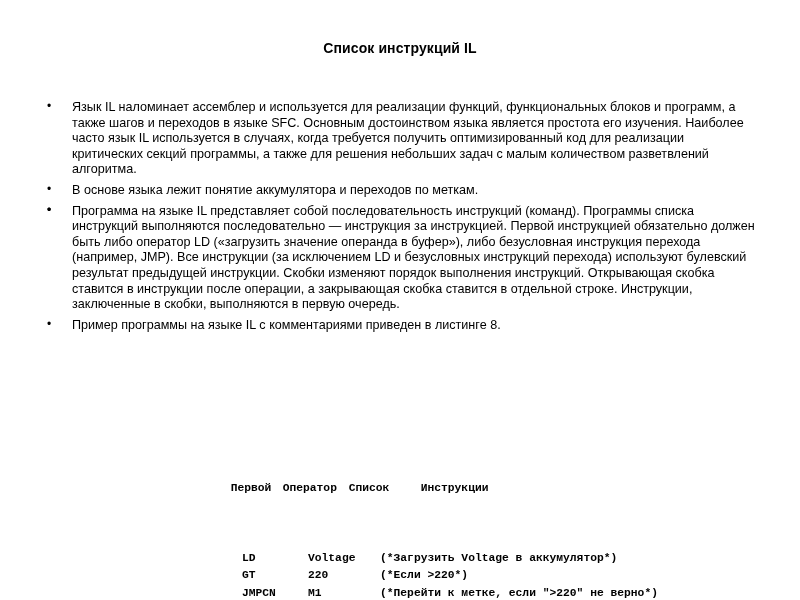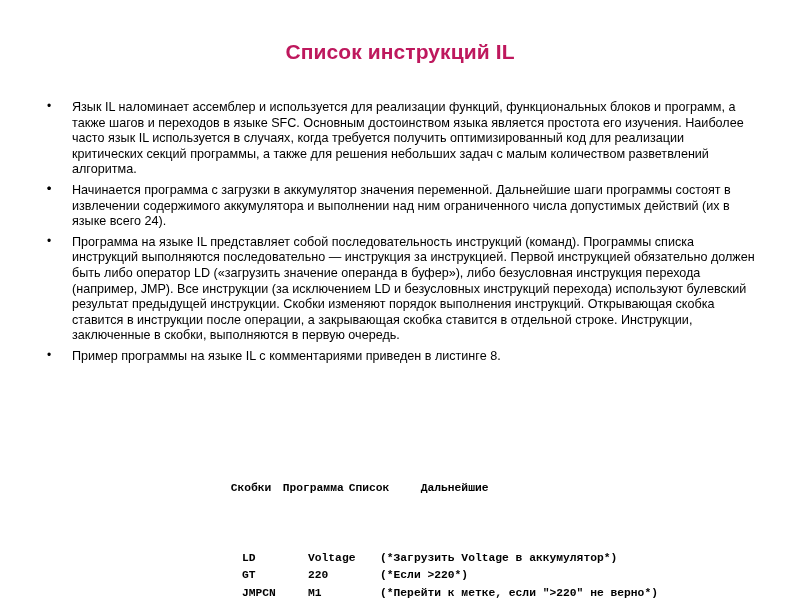--- a/index.html
+++ b/index.html
@@ -20,24 +20,24 @@
     width: 800px;
     height: 600px;
     box-sizing: border-box;
   }
   .slide-title {
     position: absolute;
     top: 40px;
     left: 0;
     width: 800px;
     text-align: center;
-    font-size: 21px;
+    font-size: 14px;
     font-weight: bold;
     letter-spacing: 0.1px;
-    color: #be185d;
+    color: #000000;
   }
   .body-list {
     position: absolute;
     top: 100px;
     left: 44px;
     width: 712px;
     margin: 0;
     padding: 0;
     list-style: none;
   }
@@ -89,35 +89,35 @@
 
   <div class="slide-title">Список инструкций IL</div>
 
   <ul class="body-list">
     <li class="bullet-item">
       <span class="bullet-mark">•</span>
       <span>Язык IL наломинает ассемблер и используется для реализации функций, функциональных блоков и программ, а также шагов и переходов в языке SFC. Основным достоинством языка является простота его изучения. Наиболее часто язык IL используется в случаях, когда требуется получить оптимизированный код для реализации критических секций программы, а также для решения небольших задач с малым количеством разветвлений алгоритма.</span>
     </li>
     <li class="bullet-item">
       <span class="bullet-mark">•</span>
+      <span>В основе языка лежит понятие аккумулятора и переходов по меткам.</span>
     </li>
     <li class="bullet-item">
       <span class="bullet-mark">•</span>
-      <span>Начинается программа с загрузки в аккумулятор значения переменной. Дальнейшие шаги программы состоят в извлечении содержимого аккумулятора и выполнении над ним ограниченного числа допустимых действий (их в языке всего 24).</span>
     </li>
     <li class="bullet-item">
       <span class="bullet-mark">•</span>
       <span>Программа на языке IL представляет собой последовательность инструкций (команд). Программы списка инструкций выполняются последовательно — инструкция за инструкцией. Первой инструкцией обязательно должен быть либо оператор LD («загрузить значение операнда в буфер»), либо безусловная инструкция перехода (например, JMP). Все инструкции (за исключением LD и безусловных инструкций перехода) используют булевский результат предыдущей инструкции. Скобки изменяют порядок выполнения инструкций. Открывающая скобка ставится в инструкции после операции, а закрывающая скобка ставится в отдельной строке. Инструкции, заключенные в скобки, выполняются в первую очередь.</span>
     </li>
     <li class="bullet-item">
       <span class="bullet-mark">•</span>
       <span>Пример программы на языке IL с комментариями приведен в листинге 8.</span>
     </li>
   </ul>
 
   <div class="listing">
     <span class="code-row code-header">
-      <span class="col-label">Скобки</span><span class="col-op">Программа</span><span class="col-operand">Список</span><span class="col-comment">Дальнейшие</span>
+      <span class="col-label">Первой</span><span class="col-op">Оператор</span><span class="col-operand">Список</span><span class="col-comment">Инструкции</span>
     </span>
     <span id="code-body"><span class="code-row"><span class="col-label"></span><span class="col-op">LD</span><span class="col-operand">Voltage</span><span class="col-comment">(*Загрузить Voltage в аккумулятор*)</span></span><span class="code-row"><span class="col-label"></span><span class="col-op">GT</span><span class="col-operand">220</span><span class="col-comment">(*Если &gt;220*)</span></span><span class="code-row"><span class="col-label"></span><span class="col-op">JMPCN</span><span class="col-operand">M1</span><span class="col-comment">(*Перейти к метке, если "&gt;220" не верно*)</span></span></span>
   </div>
 
 </div>
 
 </body></html>

